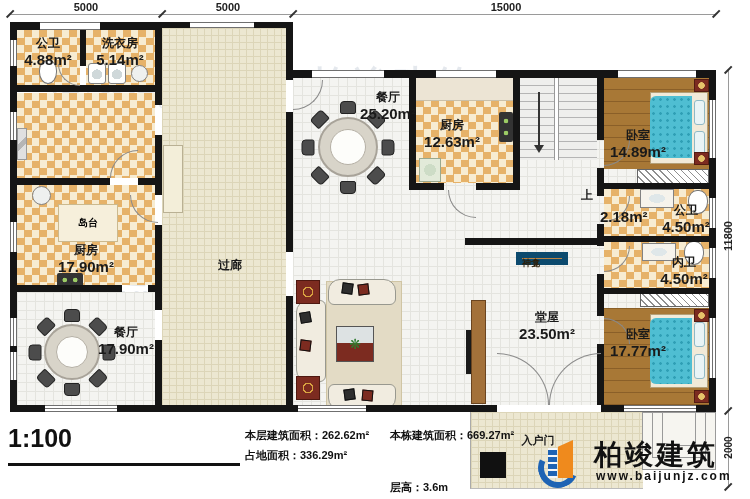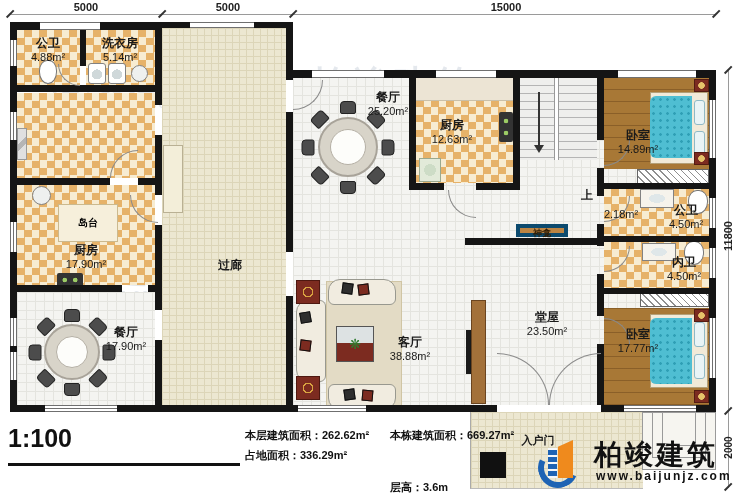--- a/index.html
+++ b/index.html
@@ -15,21 +15,21 @@
   .stairbg{position:absolute;background-color:#efefed;background-image:repeating-linear-gradient(to bottom,#b5b5b5 0 1px,transparent 1px 8px);}
   .win-h{position:absolute;background:linear-gradient(to bottom,#fff 0 42%,#6f6f6f 42% 58%,#fff 58% 100%);border-top:1px solid #6f6f6f;border-bottom:1px solid #6f6f6f;box-sizing:border-box;}
   .win-v{position:absolute;background:linear-gradient(to right,#fff 0 42%,#6f6f6f 42% 58%,#fff 58% 100%);border-left:1px solid #6f6f6f;border-right:1px solid #6f6f6f;box-sizing:border-box;}
   .arc{position:absolute;box-sizing:border-box;}
   .arc-tr{border-top:1px solid #8a8a8a;border-right:1px solid #8a8a8a;border-radius:0 100% 0 0;}
   .arc-tl{border-top:1px solid #8a8a8a;border-left:1px solid #8a8a8a;border-radius:100% 0 0 0;}
   .arc-bl{border-bottom:1px solid #8a8a8a;border-left:1px solid #8a8a8a;border-radius:0 0 0 100%;}
   .arc-br{border-bottom:1px solid #8a8a8a;border-right:1px solid #8a8a8a;border-radius:0 0 100% 0;}
   .rlabel{position:absolute;text-align:center;color:#1a1a1a;line-height:1.25;white-space:nowrap;}
   .rname{font-size:12px;font-weight:bold;}
-  .rarea{font-size:11px;font-weight:normal;}
+  .rarea{font-size:15px;font-weight:bold;}
   .dimlab{position:absolute;font-size:11px;font-weight:bold;color:#222;text-align:center;}
   .dimline{position:absolute;background:#9a9a9a;}
   .tick{position:absolute;width:10px;height:1.5px;background:#333;transform:rotate(-45deg);}
   .chairs{position:absolute;width:0;height:0;}
   .chair{position:absolute;left:-8px;top:-6.5px;width:16px;height:13px;background:#4c4c4c;border:1px solid #222;border-radius:4px 4px 2px 2px;box-sizing:border-box;}
   .tblo{position:absolute;border-radius:50%;background:#d8d4c9;border:2px solid #a8a399;box-sizing:border-box;}
   .tbli{position:absolute;border-radius:50%;background:#fdfdfa;border:1px solid #b5b0a5;box-sizing:border-box;}
   .sofa{position:absolute;background:#f1ece0;border:1px solid #98988f;box-sizing:border-box;}
   .cush{position:absolute;width:11px;height:11px;border:1px solid #111;box-sizing:border-box;}
   .ctab{position:absolute;background:#7c2b20;border:1px solid #4e1810;box-sizing:border-box;background-image:radial-gradient(circle,rgba(0,0,0,0) 4px,#d9a441 4px,#d9a441 5.5px,rgba(0,0,0,0) 5.5px);}
@@ -161,21 +161,21 @@
   <div class="cush" style="left:300px;top:312px;background:#2e2e2e;transform:rotate(-10deg);"></div>
   <div class="cush" style="left:300px;top:340px;background:#7c2b20;transform:rotate(7deg);"></div>
   <div class="cush" style="left:344px;top:389px;background:#2e2e2e;transform:rotate(-8deg);"></div>
   <div class="cush" style="left:362px;top:390px;background:#7c2b20;transform:rotate(5deg);"></div>
   <div class="ctab" style="left:296px;top:280px;width:24px;height:24px;"></div>
   <div class="ctab" style="left:296px;top:376px;width:24px;height:24px;"></div>
   <div class="abs" style="left:336px;top:326px;width:38px;height:36px;background:linear-gradient(to bottom,#dde2e3 0 46%,#7c2b20 46%);border:1px solid #555;box-sizing:border-box;text-align:center;"><span style="font-size:14px;color:#2f7d2f;line-height:34px;">❋</span></div>
 
   <div class="abs" style="left:471px;top:300px;width:15px;height:104px;background:#a3713a;border:1px solid #6b4520;box-sizing:border-box;"></div>
   <div class="abs" style="left:466px;top:330px;width:5px;height:44px;background:#1a1a1a;"></div>
-  <div class="abs" style="left:516px;top:224px;width:52px;height:13px;background:#bc8443;border:4px solid #0c4a6e;box-sizing:border-box;text-align:center;">
+  <div class="abs" style="left:516px;top:252px;width:52px;height:13px;background:#bc8443;border:6px solid #0c4a6e;box-sizing:border-box;text-align:left;">
       <div style="font-size:9px;font-weight:bold;color:#2e1d05;line-height:11px;">神龛</div>
     </div>
 
   <div class="abs" style="left:17px;top:128px;width:10px;height:32px;background:linear-gradient(135deg,#e0e0e0 0 40%,#b5b5b5 40% 60%,#e0e0e0 60%);border:1px solid #999;box-sizing:border-box;"></div>
 
   <div class="wall" style="left:10px;top:22px;width:152px;height:8px;"></div>
   <div class="wall" style="left:162px;top:22px;width:131px;height:6px;"></div>
   <div class="wall" style="left:293px;top:70px;width:423px;height:8px;"></div>
   <div class="wall" style="left:10px;top:22px;width:7px;height:390px;"></div>
   <div class="wall" style="left:709px;top:78px;width:7px;height:334px;"></div>
@@ -286,24 +286,20 @@
       <div class="rarea">4.50m²</div>
     </div>
   <div class="rlabel" style="left:610px;top:327px;width:56px;">
       <div class="rname">卧室</div>
       <div class="rarea">17.77m²</div>
     </div>
   <div class="rlabel" style="left:518px;top:310px;width:58px;">
       <div class="rname">堂屋</div>
       <div class="rarea">23.50m²</div>
     </div>
-  <div class="rlabel" style="left:382px;top:335px;width:56px;">
-      <div class="rname">客厅</div>
-      <div class="rarea">38.88m²</div>
-    </div>
   <div class="rlabel" style="left:508px;top:434px;width:60px;">
       <div class="rname" style="font-size:11px;">入户门</div>
     </div>
 
   <div class="dimline" style="left:10px;top:14px;width:706px;height:1px;"></div>
   <div class="tick" style="left:5px;top:13px;"></div>
   <div class="tick" style="left:157px;top:13px;"></div>
   <div class="tick" style="left:288px;top:13px;"></div>
   <div class="tick" style="left:711px;top:13px;"></div>
   <div class="dimlab" style="left:58px;top:1px;width:56px;">5000</div>

